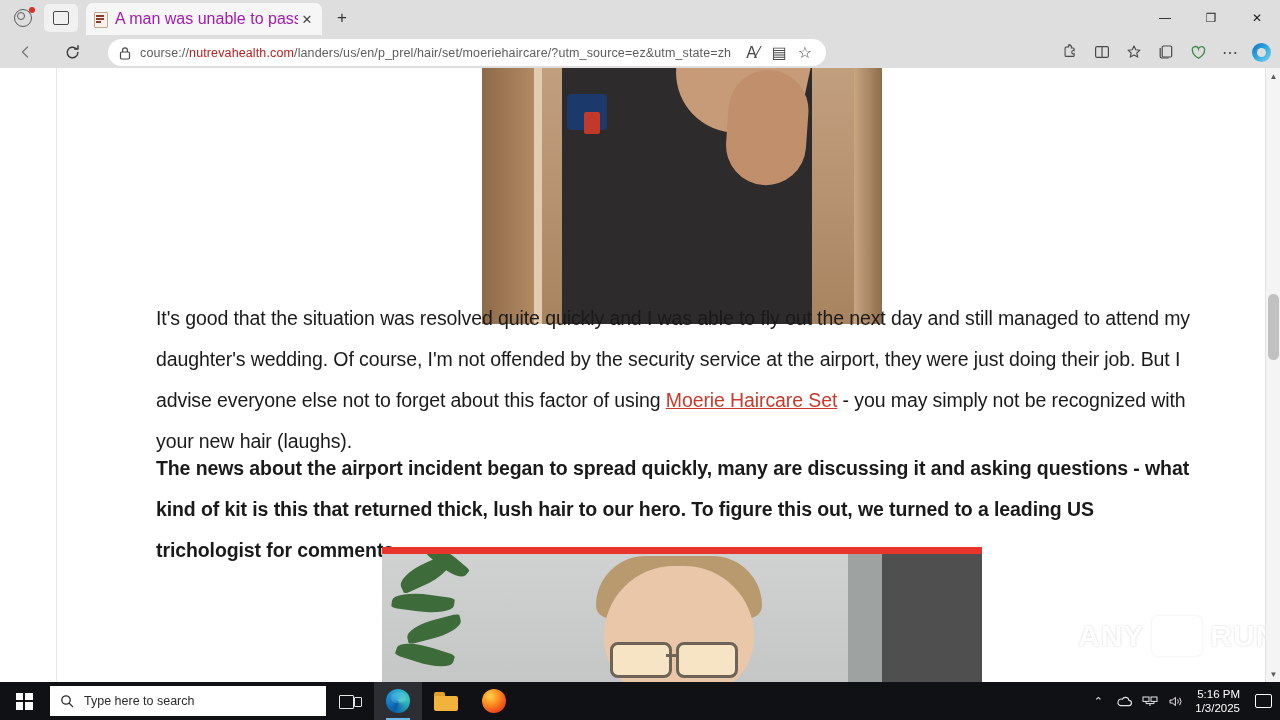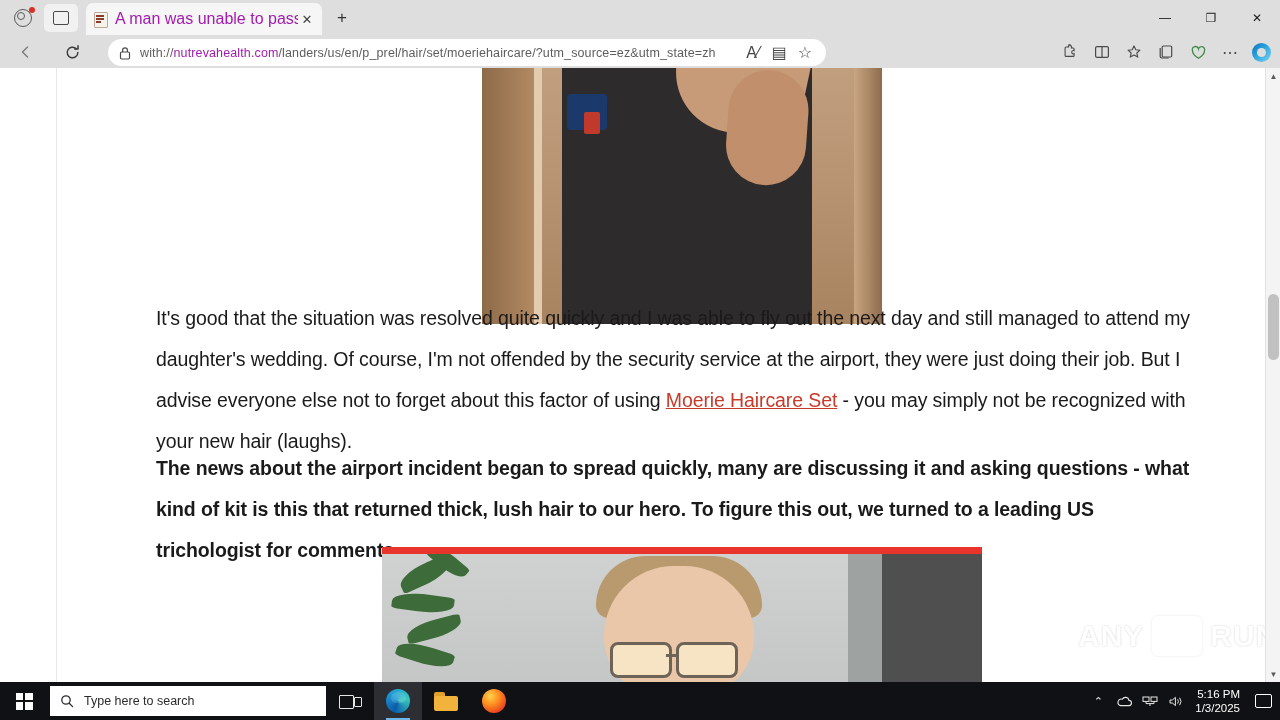--- a/index.html
+++ b/index.html
@@ -174,21 +174,21 @@
     margin-right: 6px;
     flex: 0 0 auto;
   }
   .url-text {
     font-size: 12.5px;
     color: #5d5d5d;
     white-space: nowrap;
     overflow: hidden;
     letter-spacing: 0.01em;
   }
-  .url-text .host { color: #a21caf; }
+  .url-text .host { color: #b91c1c; }
   .ab-right {
     margin-left: auto;
     display: flex;
     align-items: center;
     flex: 0 0 auto;
   }
   .ab-btn {
     width: 26px; height: 24px;
     display: flex; align-items: center; justify-content: center;
     color: #474747;
@@ -667,21 +667,21 @@
         </svg>
       </div>
 
       <div class="addressbar">
         <div class="lock-icon">
           <svg width="12" height="14" viewBox="0 0 12 14" aria-hidden="true">
             <rect x="1.5" y="6" width="9" height="7" rx="1.2" fill="none" stroke="#4a4a4a" stroke-width="1.2"></rect>
             <path d="M3.6 6V4.2a2.4 2.4 0 0 1 4.8 0V6" fill="none" stroke="#4a4a4a" stroke-width="1.2"></path>
           </svg>
         </div>
-        <div class="url-text"><span>with://</span><span class="host">nutrevahealth.com</span><span>/landers/us/en/p_prel/hair/set/moeriehaircare/?utm_source=ez&amp;utm_state=zh</span></div>
+        <div class="url-text"><span>course://</span><span class="host">nutrevahealth.com</span><span>/landers/us/en/p_prel/hair/set/moeriehaircare/?utm_source=ez&amp;utm_state=zh</span></div>
         <div class="ab-right">
           <div class="ab-btn">A⁄</div>
           <div class="ab-btn">▤</div>
           <div class="ab-btn">☆</div>
         </div>
       </div>
 
       <div class="tb-right">
         <div class="tb-r-btn">
           <svg width="16" height="16" viewBox="0 0 16 16" aria-hidden="true">

